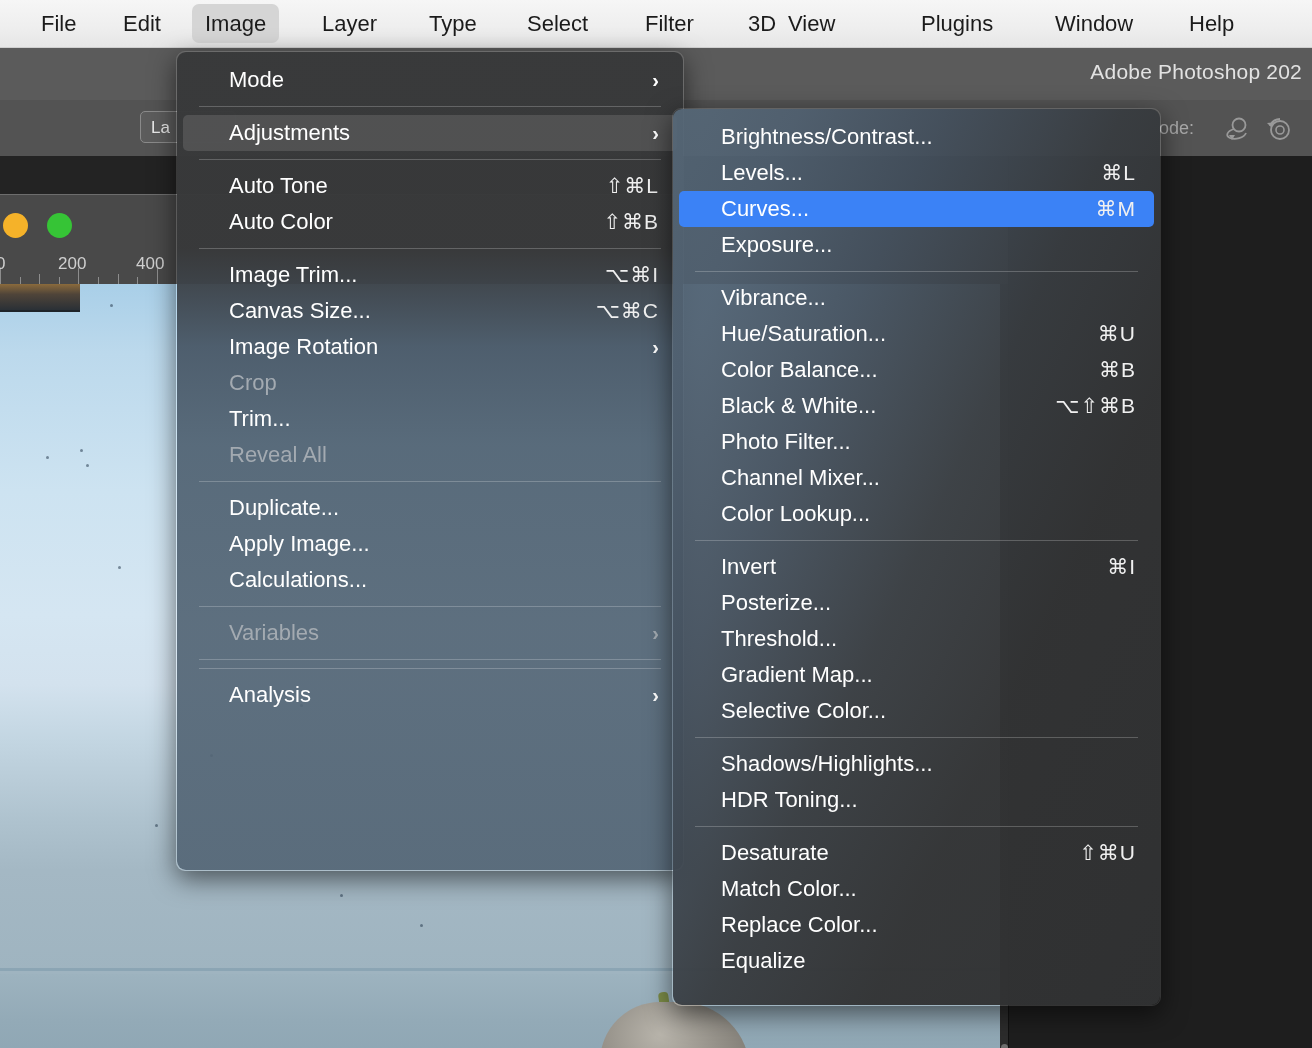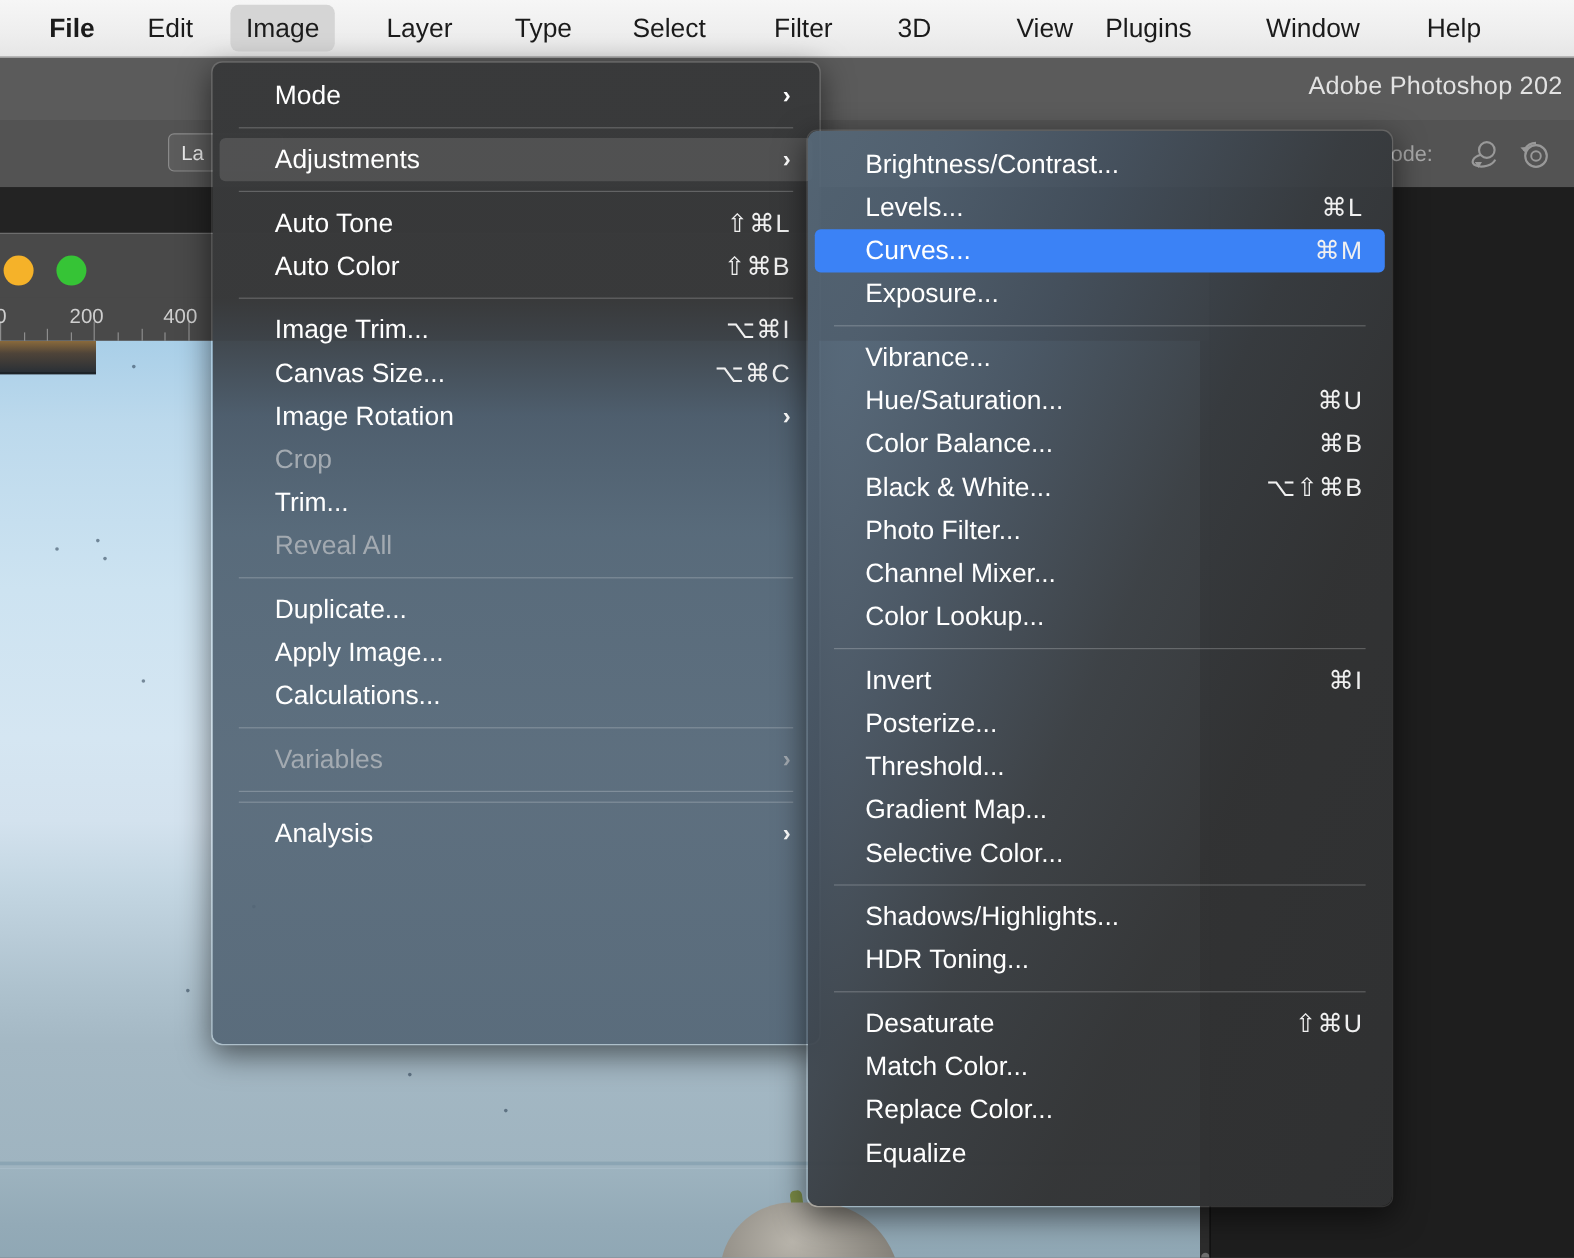--- a/index.html
+++ b/index.html
@@ -389,29 +389,29 @@
       <div class="photo-speck" style="left:155px; top:540px;"></div>
     </div>
 
     <div class="canvas-scrollbar-track"></div>
     <div class="canvas-scrollbar-thumb"></div>
 
     <div class="ps-rightpanel"></div>
   </div>
 
   <div class="macbar">
-      <div class="macbar-item" style="left: 28px; font-weight: bold;">File</div>
+      <div class="macbar-item" style="left: 28px;">File</div>
       <div class="macbar-item" style="left: 110px;">Edit</div>
       <div class="macbar-item active" style="left: 192px;">Image</div>
       <div class="macbar-item" style="left: 309px;">Layer</div>
       <div class="macbar-item" style="left: 416px;">Type</div>
       <div class="macbar-item" style="left: 514px;">Select</div>
       <div class="macbar-item" style="left: 632px;">Filter</div>
       <div class="macbar-item" style="left: 735px;">3D</div>
-      <div class="macbar-item" style="left: 834px;">View</div>
+      <div class="macbar-item" style="left: 775px;">View</div>
       <div class="macbar-item" style="left: 908px;">Plugins</div>
       <div class="macbar-item" style="left: 1042px;">Window</div>
       <div class="macbar-item" style="left: 1176px;">Help</div>
     </div>
 
   <div class="menu" id="menu-image">
     <div class="menu-bg"></div>
     <div class="menu-inner" id="image-menu-items">
         <div class="mpad-top"></div>
         <div class="mi">

